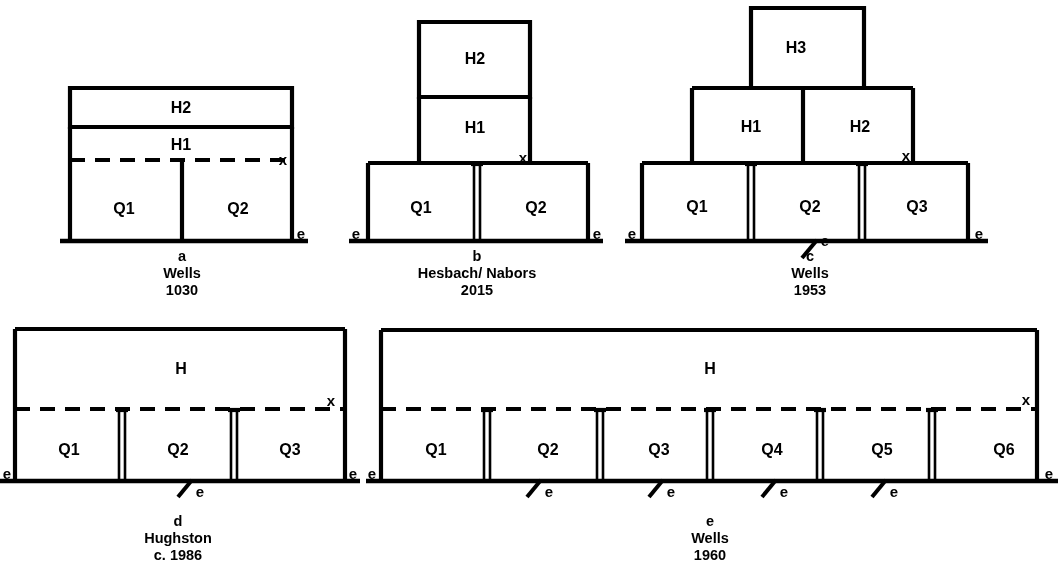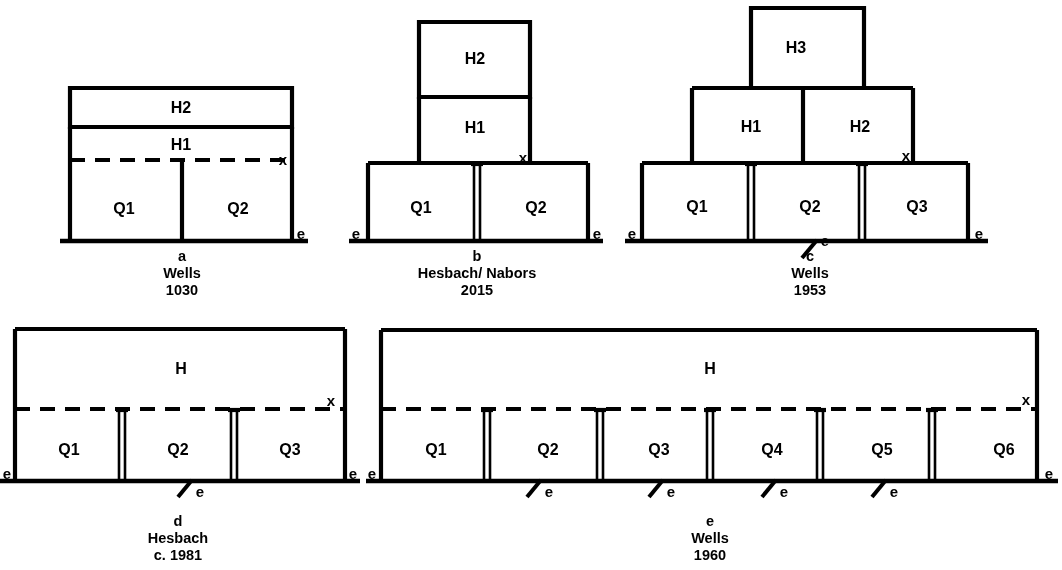--- a/index.html
+++ b/index.html
@@ -255,22 +255,22 @@
   <div class="lbl lbl-region" style="left:181px; top:369px;">H</div>
   <div class="lbl lbl-region" style="left:69px; top:450px;">Q1</div>
   <div class="lbl lbl-region" style="left:178px; top:450px;">Q2</div>
   <div class="lbl lbl-region" style="left:290px; top:450px;">Q3</div>
   <div class="lbl lbl-mark" style="left:331px; top:400px;">x</div>
   <div class="lbl lbl-mark" style="left:7px; top:473px;">e</div>
   <div class="lbl lbl-mark" style="left:353px; top:473px;">e</div>
   <div class="lbl lbl-mark" style="left:200px; top:491px;">e</div>
   <div class="caption" style="left:178px; top:513px;">
     <span class="cap-letter">d</span>
-    <span class="cap-name">Hesbach</span>
-    <span class="cap-year">c. 1981</span>
+    <span class="cap-name">Hughston</span>
+    <span class="cap-year">c. 1986</span>
   </div>
 
   <div class="lbl lbl-region" style="left:710px; top:369px;">H</div>
   <div class="lbl lbl-region" style="left:436px; top:450px;">Q1</div>
   <div class="lbl lbl-region" style="left:548px; top:450px;">Q2</div>
   <div class="lbl lbl-region" style="left:659px; top:450px;">Q3</div>
   <div class="lbl lbl-region" style="left:772px; top:450px;">Q4</div>
   <div class="lbl lbl-region" style="left:882px; top:450px;text-align:center;">Q5</div>
   <div class="lbl lbl-region" style="left:991px; top:450px;margin-left:13px;">Q6</div>
   <div class="lbl lbl-mark" style="left:1026px; top:399px;">x</div>

